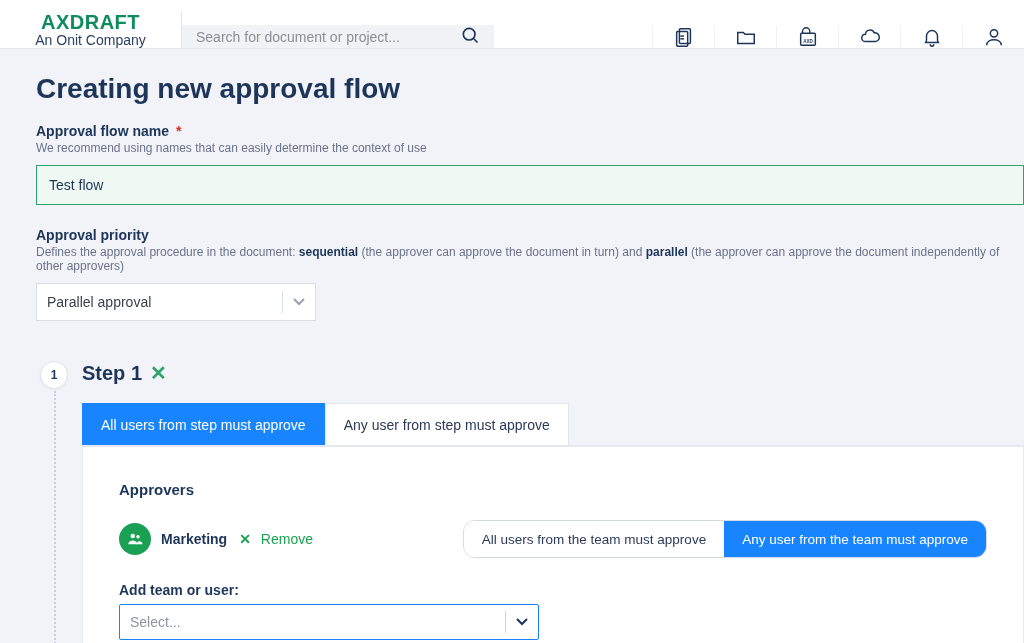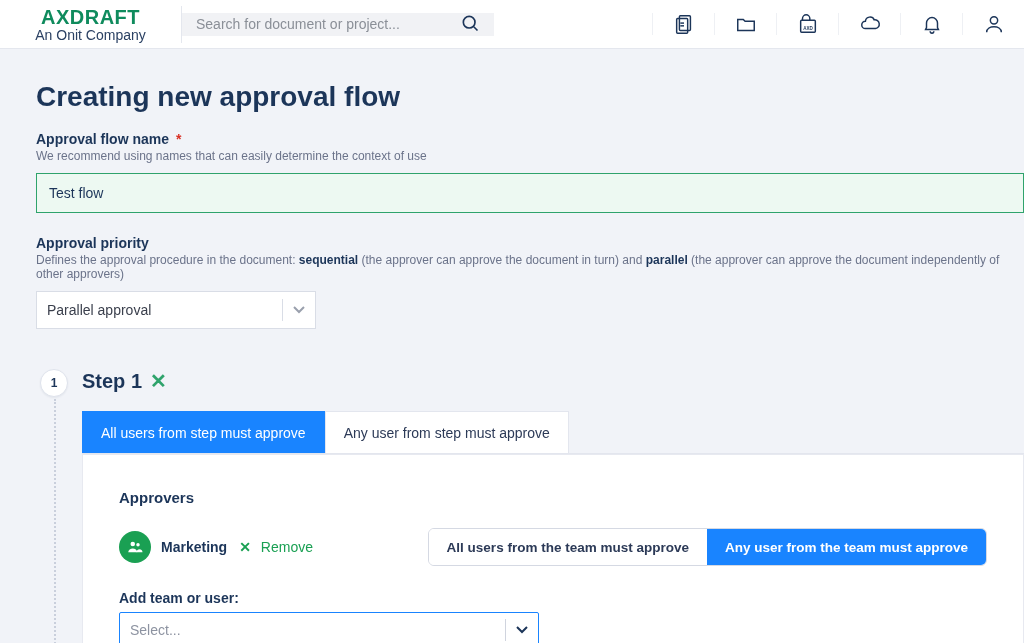--- a/index.html
+++ b/index.html
@@ -9,21 +9,21 @@
     color: #1c3559;
     background: #f1f3f8;
     width: 1024px;
     height: 643px;
     overflow: hidden;
   }
 
   
   .header {
     display: flex;
-    align-items: center;
+    align-items: flex-end;
     background: #fff;
     border-bottom: 1px solid #e4e7ee;
     height: 49px;
   }
   .logo-box {
     display: flex; flex-direction: column; justify-content: center; align-items: center;
     width: 182px;
     border-right: 1px solid #e4e7ee;
   }
   .logo-box .brand { font-size: 20px; font-weight: 800; letter-spacing: 0.5px; color: #0f8b5d; }
@@ -52,21 +52,21 @@
     width: 62px;
     display: flex; align-items: center; justify-content: center;
     border-left: 1px solid #eef0f4;
     color: #1c3559;
     cursor: pointer;
   }
   .hicon svg { width: 22px; height: 22px; stroke: #1c3559; fill: none; stroke-width: 1.6; }
 
   
   .main { padding: 24px 0 0 36px; }
-  h1.page-title { font-size: 28px; font-weight: 600; color: #1c3559; margin-bottom: 18px; margin-top: 8px; }
+  h1.page-title { font-size: 28px; font-weight: 600; color: #1c3559; margin-bottom: 18px; }
 
   .fld-label { font-size: 14px; font-weight: 600; color: #1c3559; }
   .required { color: #d93025; font-weight: 700; margin-left: 3px; }
   .fld-hint { font-size: 12px; color: #6b738a; margin-top: 2px; }
 
   .name-input {
     margin-top: 10px;
     width: 100%;
     height: 40px;
     padding: 0 12px;
@@ -134,21 +134,21 @@
     width:32px; height:32px; border-radius:50%; background:#1aa053;
     display:flex; align-items:center; justify-content:center;
   }
   .team-avatar svg { width:18px; height:18px; fill:#fff; }
   .approver-name { font-weight:600; color:#1c3559; }
   .green-x { color:#1aa053; font-weight:700; cursor:pointer; margin-left:2px; }
   .remove-link { color:#1aa053; cursor:pointer; font-size:14px; margin-left:0; }
 
   .rule-toggle {
     margin-left:auto;
-    display:flex; border:1px solid #d5d9e3; border-radius:6px; overflow:hidden;font-weight:bold;
+    display:flex; border:1px solid #d5d9e3; border-radius:12px; overflow:hidden;
   }
   .rule-btn {
     height:36px; padding:0 18px; display:flex; align-items:center;
     font-size:13.5px; cursor:pointer; background:#fff; color:#2c3a57;
   }
   .rule-btn.active { background:#1984ff; color:#fff; }
 
   .add-label { margin-top:24px; font-size:14px; font-weight:600; color:#1c3559; }
   .select-user {
     margin-top:6px; width:420px; height:36px;

